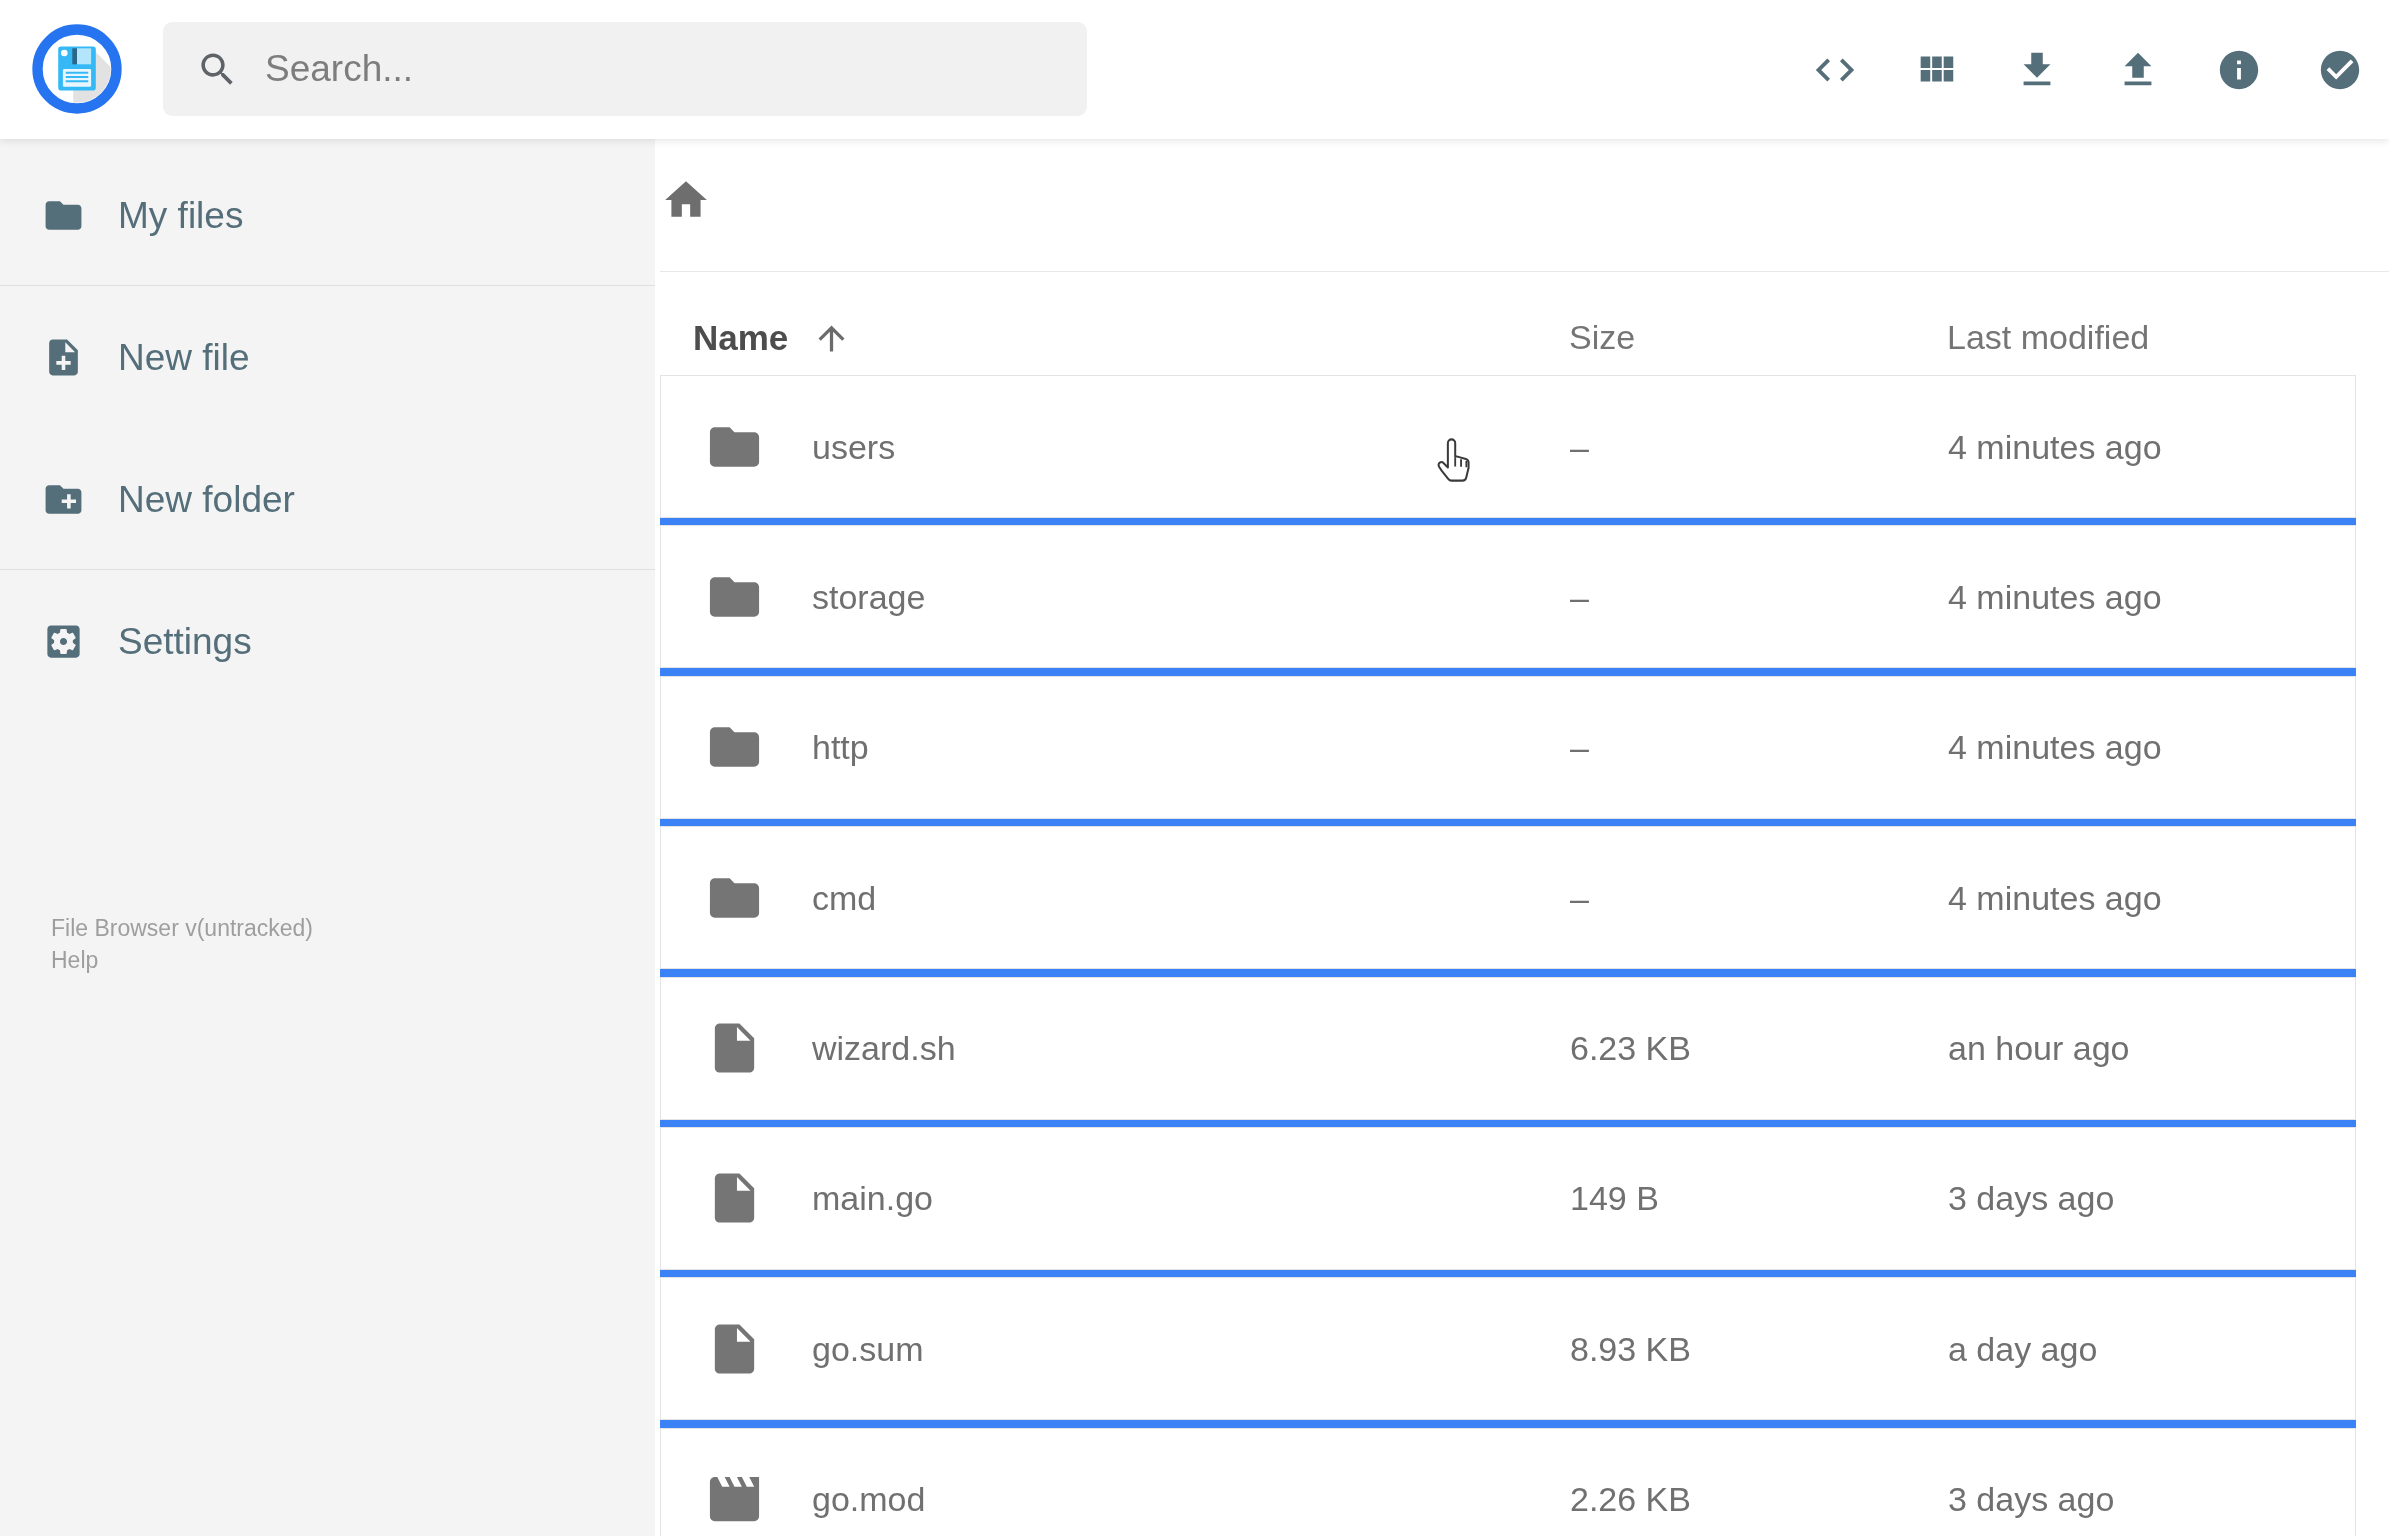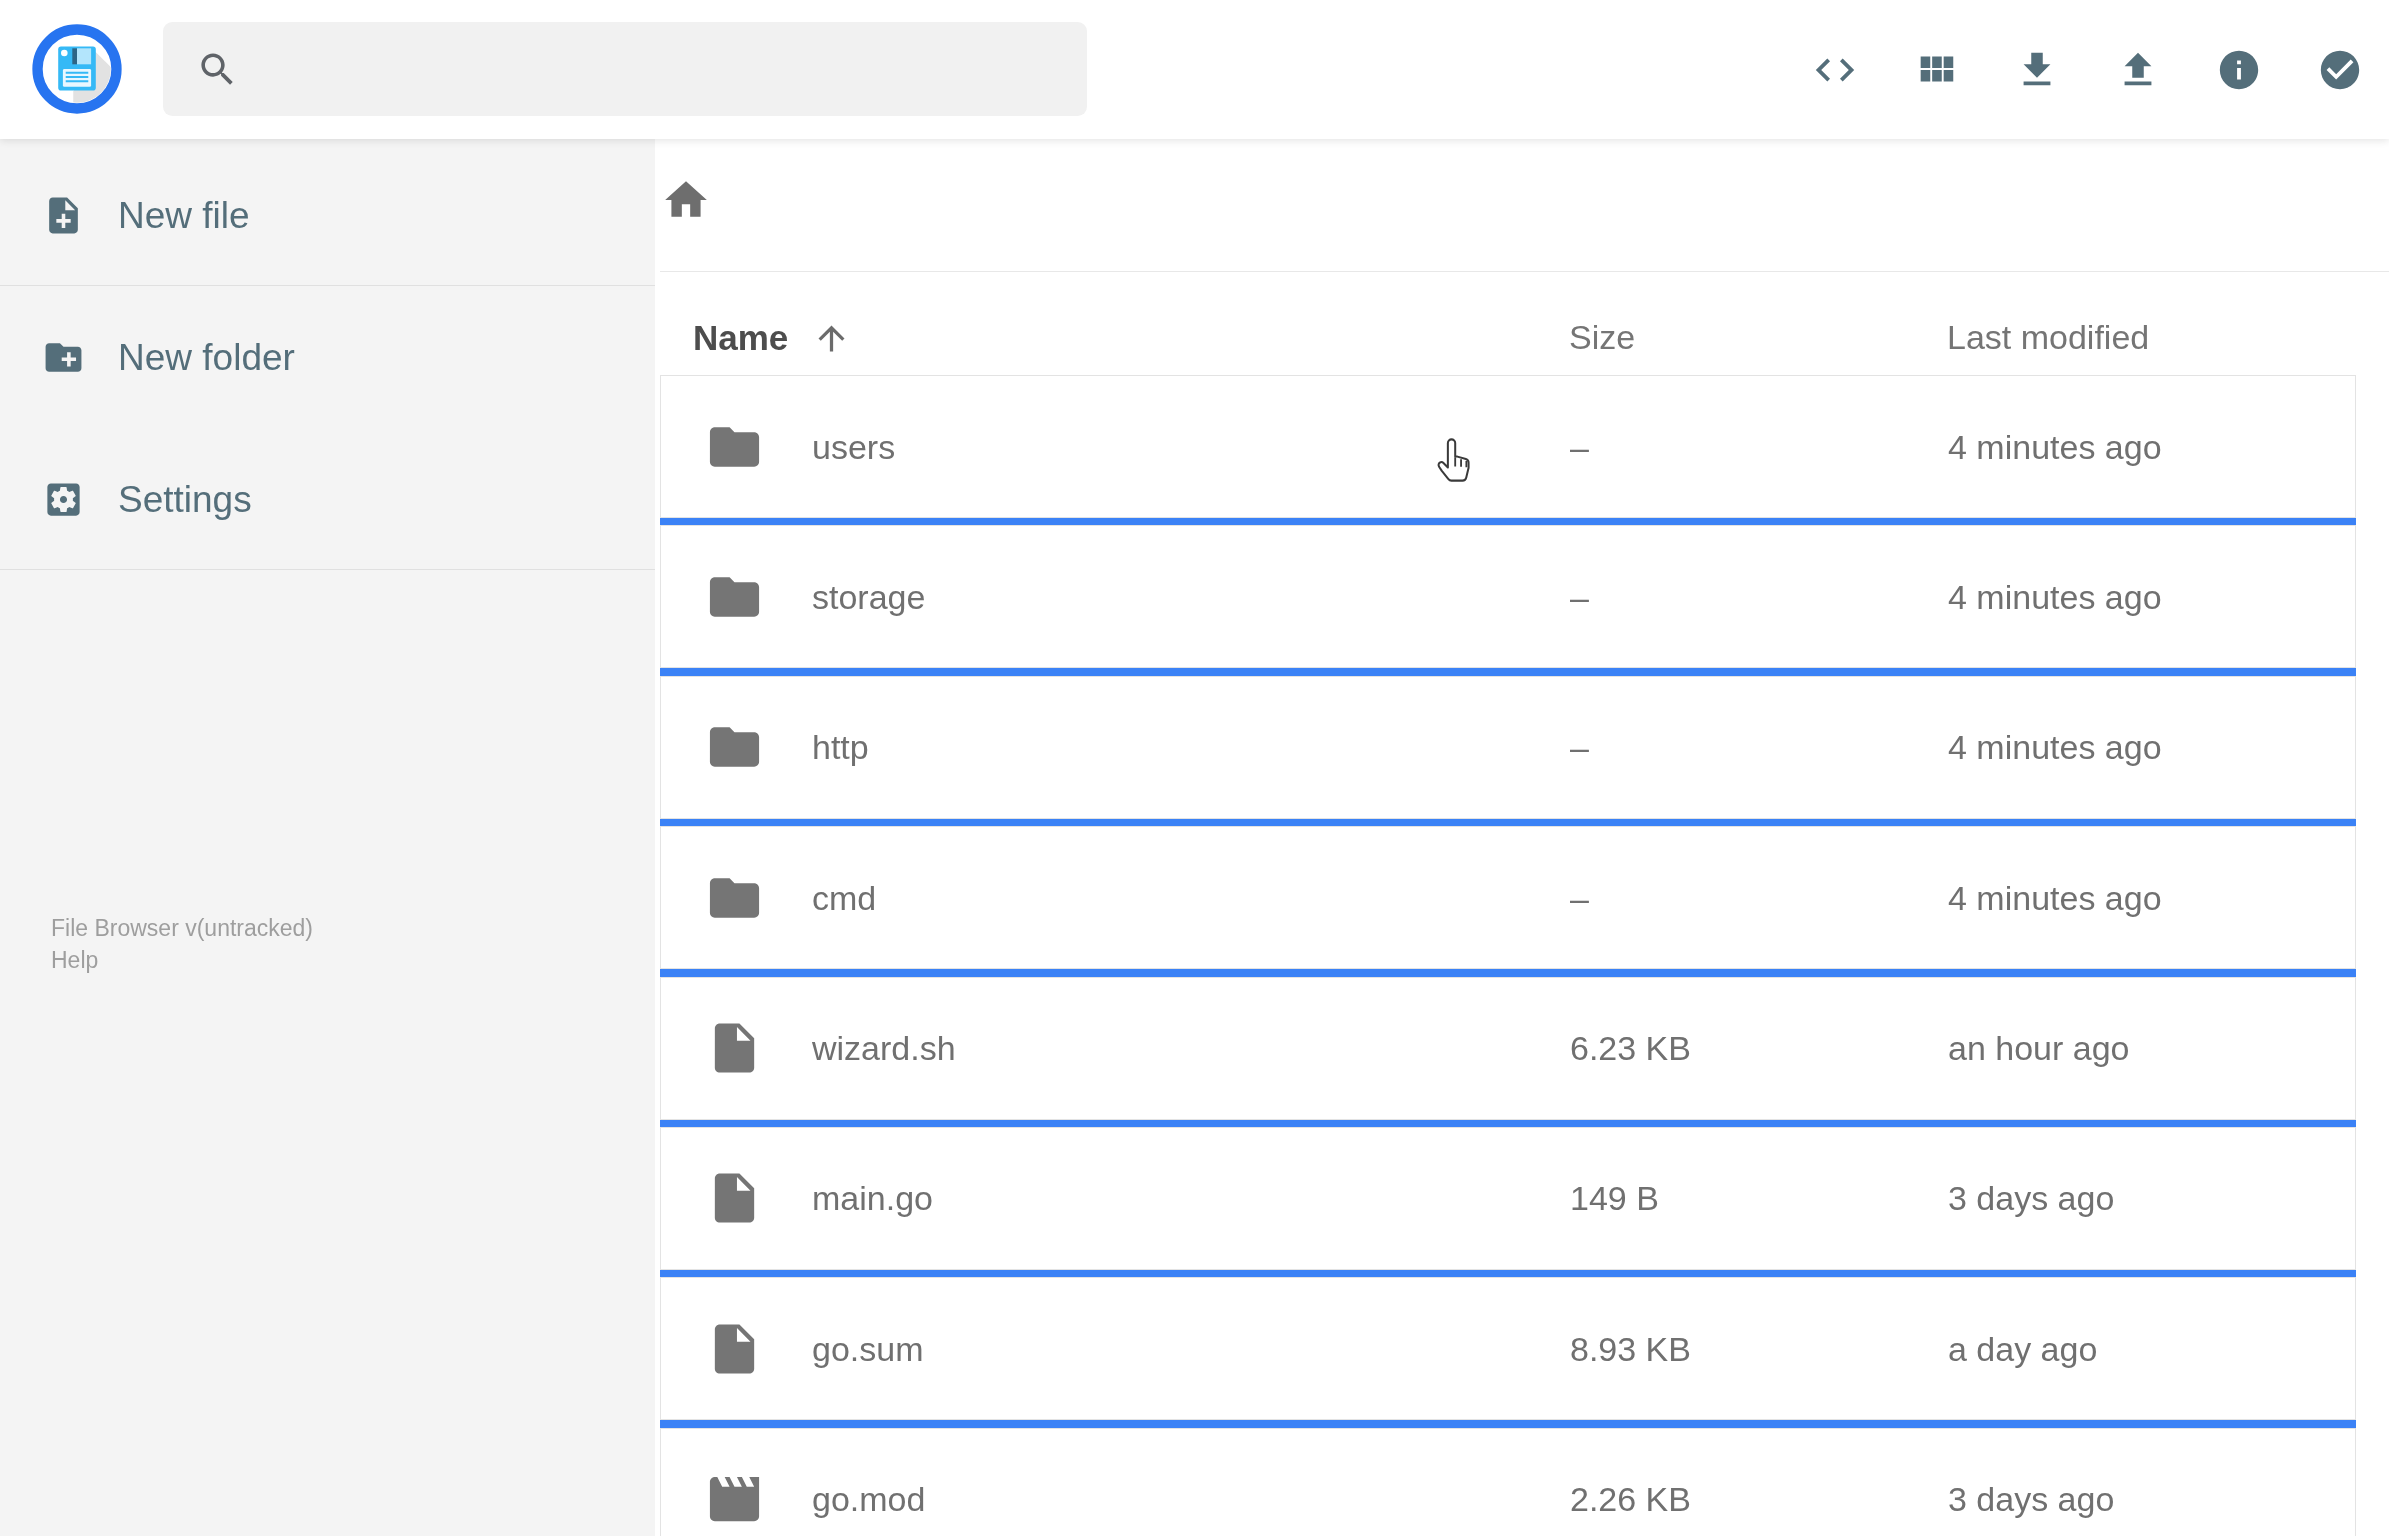--- a/index.html
+++ b/index.html
@@ -150,20 +150,21 @@
         <rect x="35" y="50" width="30" height="19" rx="1.5" fill="#e8f7ff"></rect>
         <path d="M38 54h24M38 58.5h24M38 63h24" stroke="#35b9f6" stroke-width="2.2"></path>
       </g>
     </svg>
   </div>
 
   <div class="searchbox">
     <svg class="sic" viewBox="0 0 46 46" width="43" height="43">
         <use href="#i-search"></use>
       </svg>
+    <input type="text" placeholder="Search..." style="">
   </div>
 
   <div class="header-actions">
     <button class="hbtn" title="">
       <svg class="ic" viewBox="0 0 50 50" width="46" height="46">
           <use href="#i-code"></use>
         </svg>
     </button>
     <button class="hbtn">
       <svg class="ic" viewBox="0 0 50 50" width="46" height="46">
@@ -188,20 +189,26 @@
     <button class="hbtn">
       <svg class="ic" viewBox="0 0 50 50" width="46" height="46">
           <use href="#i-check-circle"></use>
         </svg>
     </button>
   </div>
 </div>
 
 <div class="sidebar">
   <div class="sidebar-items">
+    <div class="sidebar-item">
+      <svg class="ic" viewBox="0 0 46 46" width="43" height="43">
+          <use href="#i-folder"></use>
+        </svg>
+      <span class="lbl">My files</span>
+    </div>
     <div class="sidebar-item">
       <svg class="ic" viewBox="0 0 46 46" width="43" height="43">
           <use href="#i-new-file"></use>
         </svg>
       <span class="lbl">New file</span>
     </div>
     <div class="sidebar-item">
       <svg class="ic" viewBox="0 0 46 46" width="43" height="43">
           <use href="#i-new-folder"></use>
         </svg>

